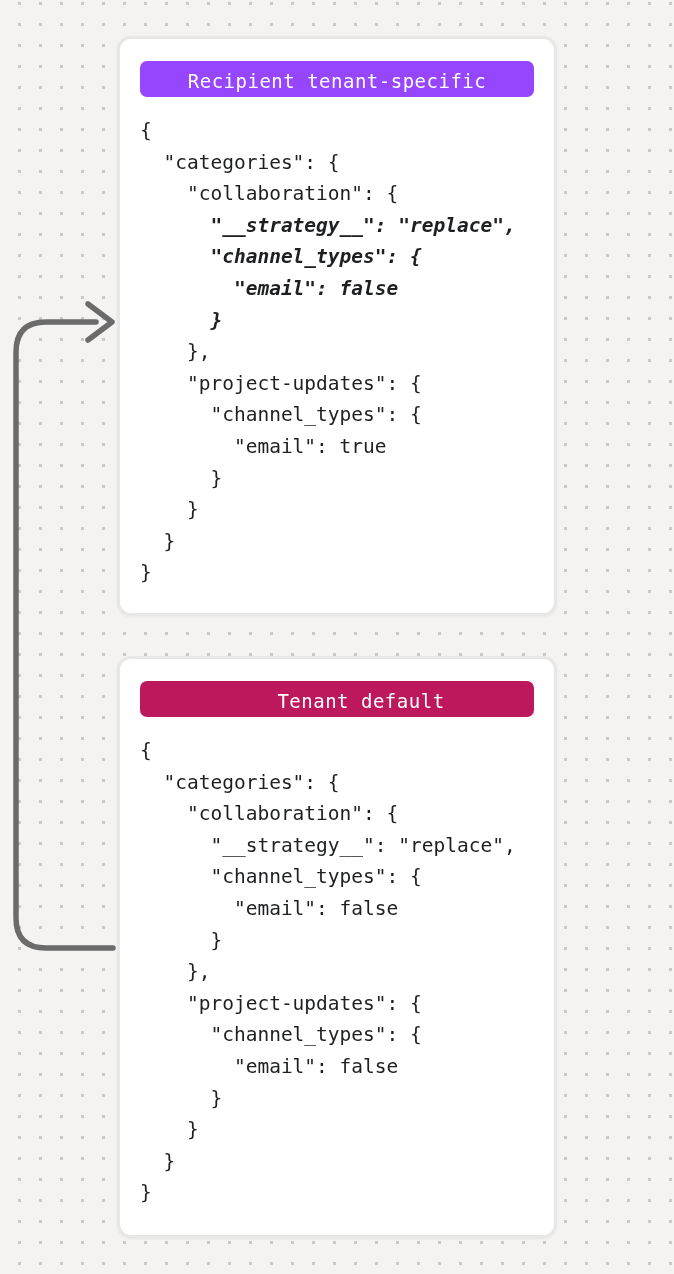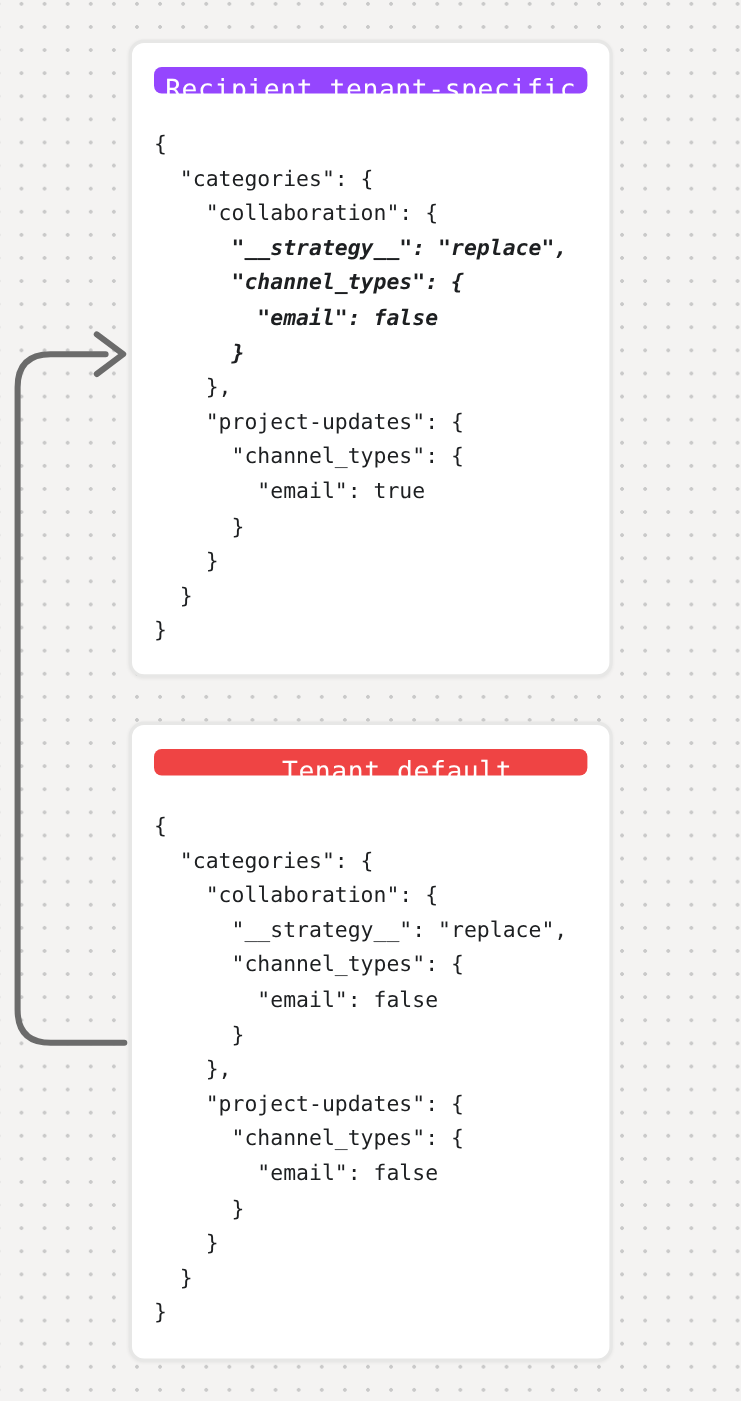--- a/index.html
+++ b/index.html
@@ -47,26 +47,26 @@
   }
   .card-bottom {
     top: 656px;
     height: 582px;
   }
   .badge {
     position: absolute;
     left: 20px;
     right: 20px;
     top: 22px;
-    height: 24px;
+    height: 36px;
     line-height: 40px;
     border-radius: 7px;
     text-align: center;
     color: #ffffff;
-    font-size: 24px;
+    font-size: 19px;
     letter-spacing: 0.5px;
     white-space: pre;
   }
   .code {
     position: absolute;
     left: 20px;
     top: 76px;
     margin: 0;
     font-family: "DejaVu Sans Mono", "Liberation Mono", monospace;
     font-size: 19.5px;
@@ -89,15 +89,15 @@
   <path class="arrow-line" d="M 113 948 L 46 948 Q 16 948 16 918 L 16 352 Q 16 322 46 322 L 96 322" stroke="#6b6b6b"></path>
   <path class="arrow-head" d="M 88 304 L 112 322 L 88 340" stroke="#6b6b6b"></path>
 </svg>
 
 <div class="card card-top">
   <div class="badge" style="background: rgb(149, 70, 254);">Recipient tenant-specific</div>
   <pre class="code"><div class="code-line">{</div><div class="code-line">  "categories": {</div><div class="code-line">    "collaboration": {</div><div class="code-line em">      "__strategy__": "replace",</div><div class="code-line em">      "channel_types": {</div><div class="code-line em">        "email": false</div><div class="code-line em">      }</div><div class="code-line">    },</div><div class="code-line">    "project-updates": {</div><div class="code-line">      "channel_types": {</div><div class="code-line">        "email": true</div><div class="code-line">      }</div><div class="code-line">    }</div><div class="code-line">  }</div><div class="code-line">}</div></pre>
 </div>
 
 <div class="card card-bottom">
-  <div class="badge" style="background: #ef4444; padding-left: 48px;">Tenant default</div>
+  <div class="badge" style="background: #be185d; padding-left: 48px;">Tenant default</div>
   <pre class="code"><div class="code-line">{</div><div class="code-line">  "categories": {</div><div class="code-line">    "collaboration": {</div><div class="code-line">      "__strategy__": "replace",</div><div class="code-line">      "channel_types": {</div><div class="code-line">        "email": false</div><div class="code-line">      }</div><div class="code-line">    },</div><div class="code-line">    "project-updates": {</div><div class="code-line">      "channel_types": {</div><div class="code-line">        "email": false</div><div class="code-line">      }</div><div class="code-line">    }</div><div class="code-line">  }</div><div class="code-line">}</div></pre>
 </div>
 
 </body></html>

